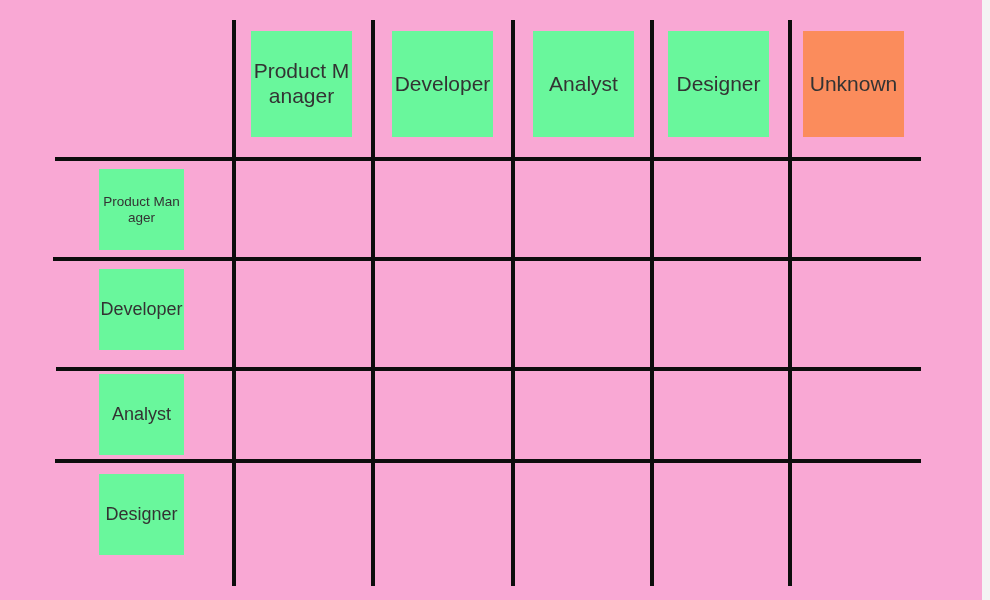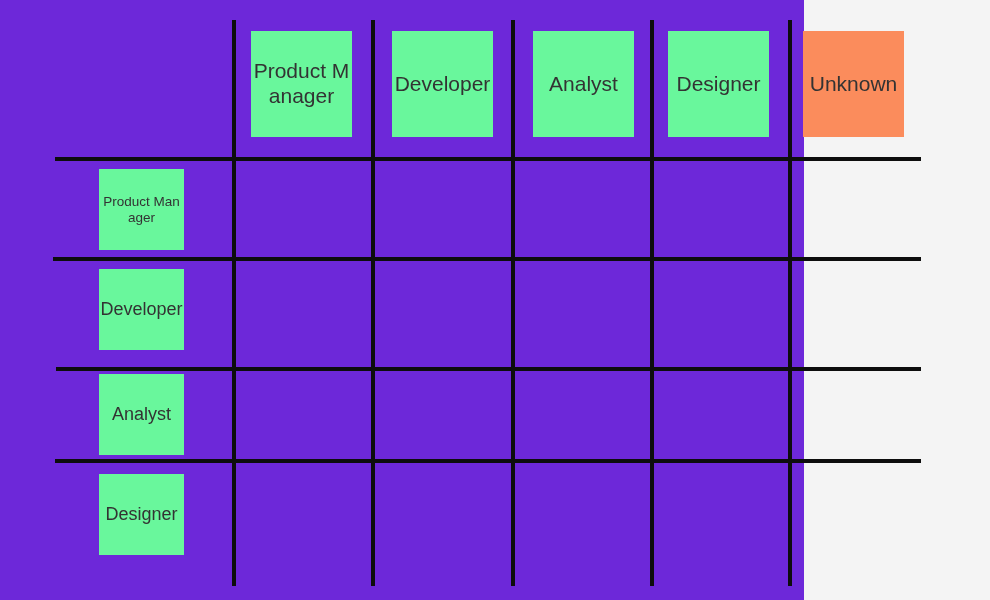--- a/index.html
+++ b/index.html
@@ -9,23 +9,23 @@
   }
   body {
     width: 990px;
     height: 600px;
     background: #f4f4f4;
     font-family: "Liberation Sans", sans-serif;
     overflow: hidden;
   }
   #matrix-canvas {
     position: relative;
-    width: 804px;
+    width: 982px;
     height: 600px;
-    background: #6d28d9;
+    background: #f9a8d4;
   }
 
   
   .v-line {
     position: absolute;
     width: 4px;
     background: #0d0d0d;
   }
   .h-line {
     position: absolute;

